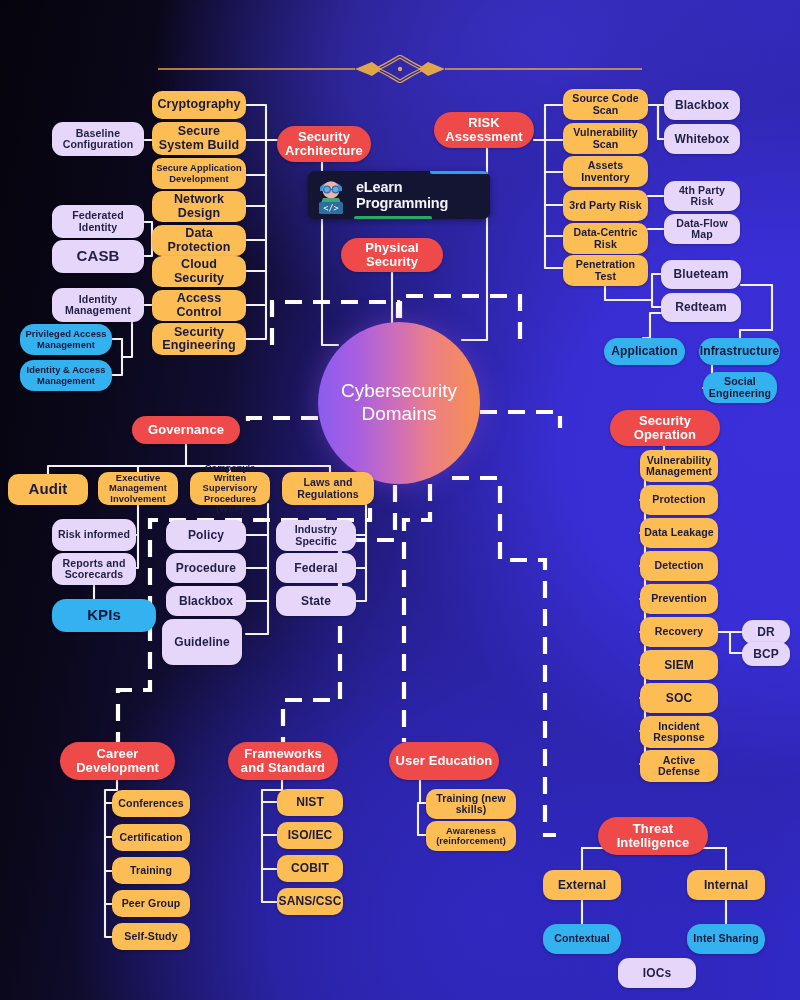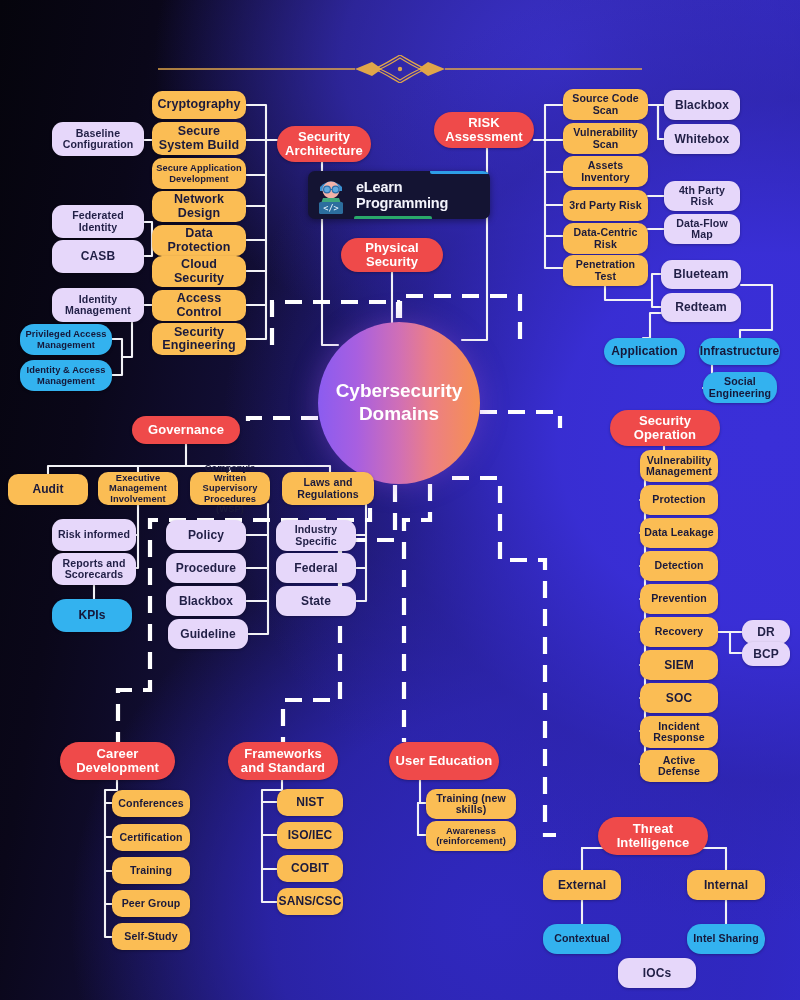--- a/index.html
+++ b/index.html
@@ -28,21 +28,21 @@
     line-height:1.08;padding:2px 4px;
     box-shadow:0 1px 3px rgba(0,0,0,.28);
   }
   .n-red{background:#ef4a4a;color:#ffffff;border-radius:22px;font-size:13px;}
   .n-orange{background:#fbbd54;color:#1b1a3c;font-size:12.5px;border-radius:10px;}
   .n-lav{background:#e6d7fa;color:#211f46;font-size:12px;border-radius:11px;}
   .n-blue{background:#33b2ef;color:#15183a;font-size:12px;border-radius:14px;}
   .tiny{font-size:9.3px;}
   .sm{font-size:10.6px;}
   .md{font-size:12px;}
-  .lg{font-size:12px;}
+  .lg{font-size:15px;}
 
   #title{
     position:absolute;left:0;top:6px;width:800px;text-align:center;
     color:#fff;font-size:35px;font-weight:bold;letter-spacing:-.4px;
     text-shadow:0 2px 6px rgba(0,0,0,.35);
   }
   #divider{position:absolute;left:150px;top:55px;width:500px;height:28px;}
 
   #logo{
     position:absolute;left:308px;top:171px;width:182px;height:48px;
@@ -54,21 +54,21 @@
     position:relative;color:#f3f3fb;font-size:14.5px;font-weight:bold;
     letter-spacing:-.2px;padding-left:2px;
   }
   #logo .bar-top{position:absolute;right:-2px;top:-9px;width:62px;height:4px;background:#2e9ee8;border-radius:2px;}
   #logo .bar-bot{position:absolute;left:0;bottom:-9px;width:78px;height:4px;background:#2aa86a;border-radius:2px;}
 
   #circle{
     position:absolute;left:318px;top:322px;width:162px;height:162px;border-radius:50%;
     background:linear-gradient(90deg,#8b5cf0 0%,#a85fe0 24%,#d06fb6 50%,#ec7f85 70%,#f6904f 100%);
     display:flex;align-items:center;justify-content:center;text-align:center;
-    color:#fff;font-size:19px;font-weight:bold;line-height:1.2;
+    color:#fff;font-size:19px;font-weight:normal;line-height:1.2;
     box-shadow:0 0 28px rgba(160,90,230,.35);
   }
 </style>
 </head>
 <body>
 
 <div id="stage">
 
 
   <svg id="divider" viewBox="0 0 500 28">
@@ -253,26 +253,26 @@
   <div class="node n-blue sm" style="left:703px;top:372px;width:74px;height:31px">Social Engineering</div>
 
   <div class="node n-red" style="left:132px;top:416px;width:108px;height:28px">Governance</div>
   <div class="node n-orange lg" style="left:8px;top:474px;width:80px;height:31px">Audit</div>
   <div class="node n-orange tiny" style="left:98px;top:472px;width:80px;height:33px">Executive Management Involvement</div>
   <div class="node n-orange tiny" style="left:190px;top:472px;width:80px;height:33px">Company's Written Supervisory Procedures (WSP)</div>
   <div class="node n-orange sm" style="left:282px;top:472px;width:92px;height:33px">Laws and Regulations</div>
 
   <div class="node n-lav sm" style="left:52px;top:519px;width:84px;height:32px">Risk informed</div>
   <div class="node n-lav sm" style="left:52px;top:553px;width:84px;height:32px">Reports and Scorecards</div>
-  <div class="node n-blue lg" style="left:52px;top:599px;width:80px;height:33px">KPIs</div>
+  <div class="node n-blue lg" style="left:52px;top:599px;width:104px;height:33px">KPIs</div>
 
   <div class="node n-lav md" style="left:166px;top:520px;width:80px;height:30px">Policy</div>
   <div class="node n-lav md" style="left:166px;top:553px;width:80px;height:30px">Procedure</div>
   <div class="node n-lav md" style="left:166px;top:586px;width:80px;height:30px">Blackbox</div>
-  <div class="node n-lav md" style="left:168px;top:619px;width:80px;height:30px">Guideline</div>
+  <div class="node n-lav md" style="left:162px;top:619px;width:80px;height:46px">Guideline</div>
 
   <div class="node n-lav sm" style="left:276px;top:520px;width:80px;height:31px">Industry Specific</div>
   <div class="node n-lav md" style="left:276px;top:553px;width:80px;height:30px">Federal</div>
   <div class="node n-lav md" style="left:276px;top:586px;width:80px;height:30px">State</div>
 
   <div class="node n-red" style="left:610px;top:410px;width:110px;height:36px">Security Operation</div>
   <div class="node n-orange sm" style="left:640px;top:450px;width:78px;height:32px">Vulnerability Management</div>
   <div class="node n-orange sm" style="left:640px;top:485px;width:78px;height:30px">Protection</div>
   <div class="node n-orange sm" style="left:640px;top:518px;width:78px;height:30px">Data Leakage</div>
   <div class="node n-orange sm" style="left:640px;top:551px;width:78px;height:30px">Detection</div>

